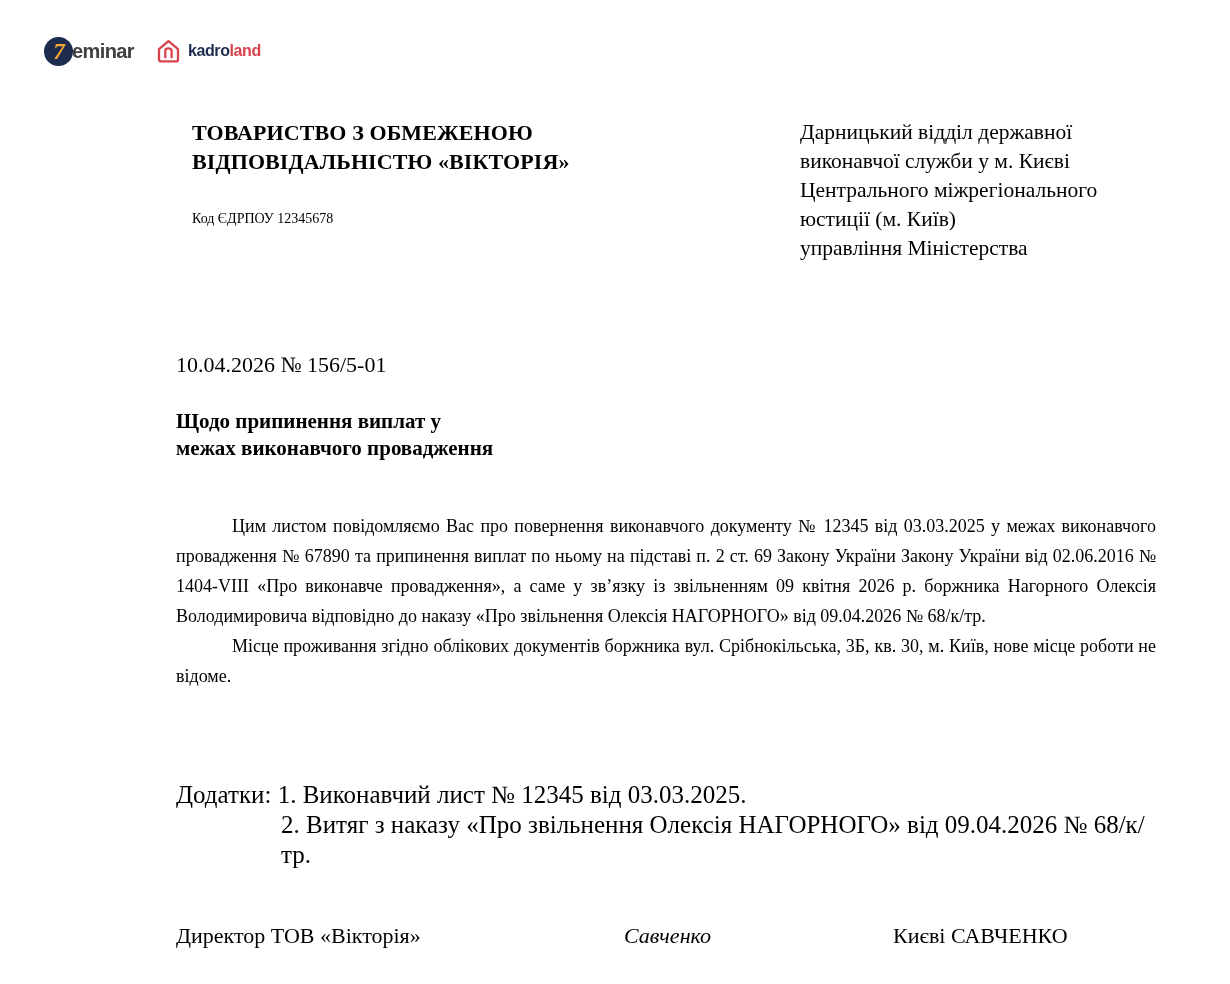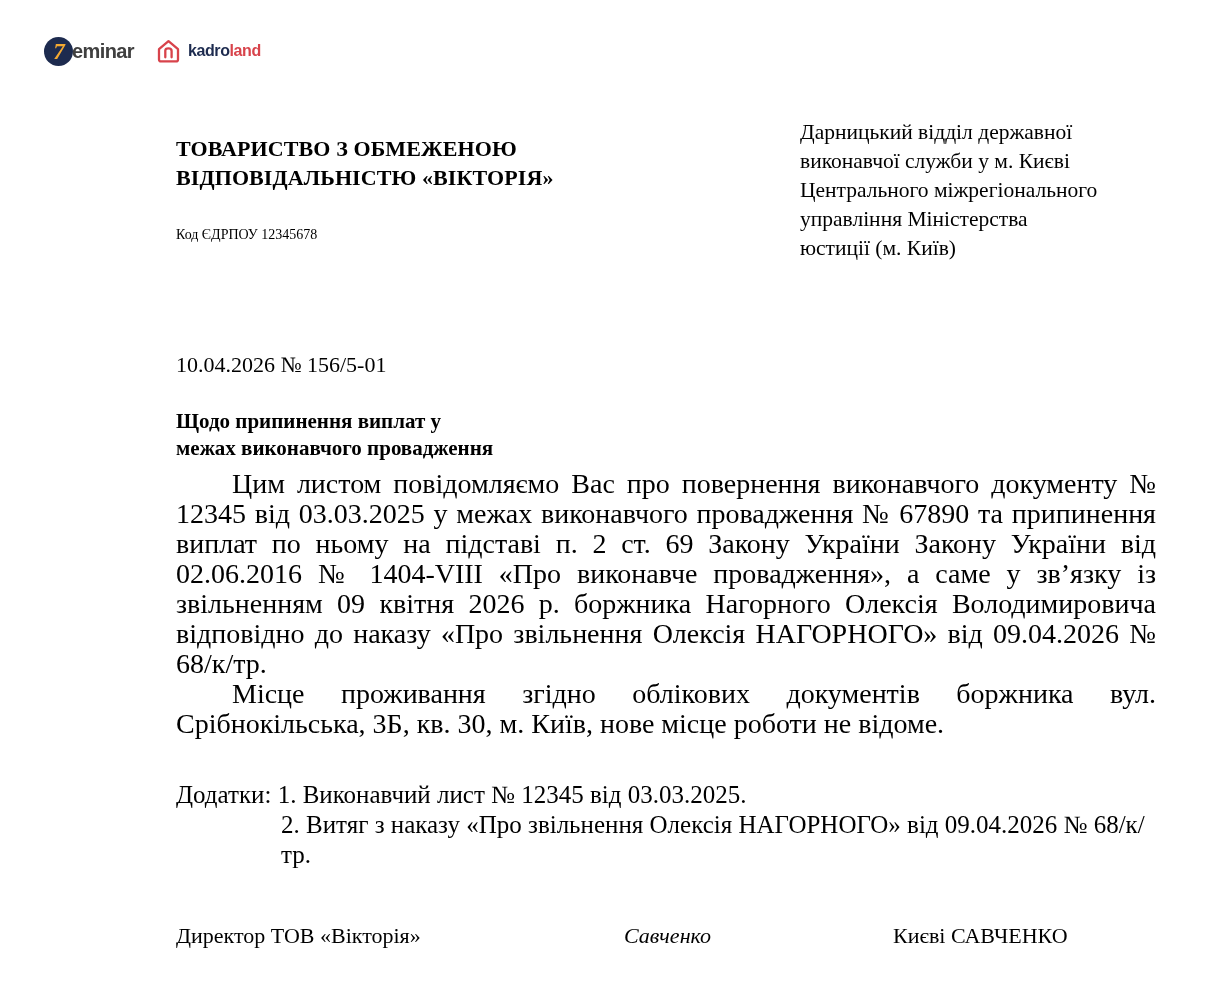--- a/index.html
+++ b/index.html
@@ -72,24 +72,23 @@
   .sheet {
     position: absolute;
     left: 0;
     top: 0;
     width: 1230px;
     height: 984px;
   }
 
   .org-block {
     position: absolute;
-    left: 176px;
+    left: 192px;
     top: 118px;
     width: 470px;
-    margin-top: 16px;
   }
   .org-title {
     font-weight: bold;
     font-size: 22px;
     line-height: 29px;
     letter-spacing: 0.1px;
   }
   .org-code {
     margin-top: 28px;
     font-size: 14px;
@@ -120,23 +119,23 @@
     top: 408px;
     width: 560px;
     font-weight: bold;
     font-size: 21px;
     line-height: 27px;
   }
 
   .body-text {
     position: absolute;
     left: 176px;
-    top: 469px;
+    top: 511px;
     width: 980px;
-    font-size: 28px;
+    font-size: 18px;
     line-height: 30px;
     text-align: justify;
     text-justify: inter-word;
   }
   .body-text p {
     margin: 0;
     text-indent: 56px;
   }
 
   .attachments {
@@ -212,22 +211,22 @@
       <div>ТОВАРИСТВО З ОБМЕЖЕНОЮ</div>
       <div>ВІДПОВІДАЛЬНІСТЮ «ВІКТОРІЯ»</div>
     </div>
     <div class="org-code">Код ЄДРПОУ 12345678</div>
   </div>
 
   <div class="addressee">
     <div>Дарницький відділ державної</div>
     <div>виконавчої служби у м. Києві</div>
     <div>Центрального міжрегіонального</div>
+    <div>юстиції (м. Київ)</div>
     <div>управління Міністерства</div>
-    <div>юстиції (м. Київ)</div>
   </div>
 
   <div class="doc-ref">10.04.2026 № 156/5-01</div>
 
   <div class="subject">
     <div>Щодо припинення виплат у</div>
     <div>межах виконавчого провадження</div>
   </div>
 
   <div class="body-text">

